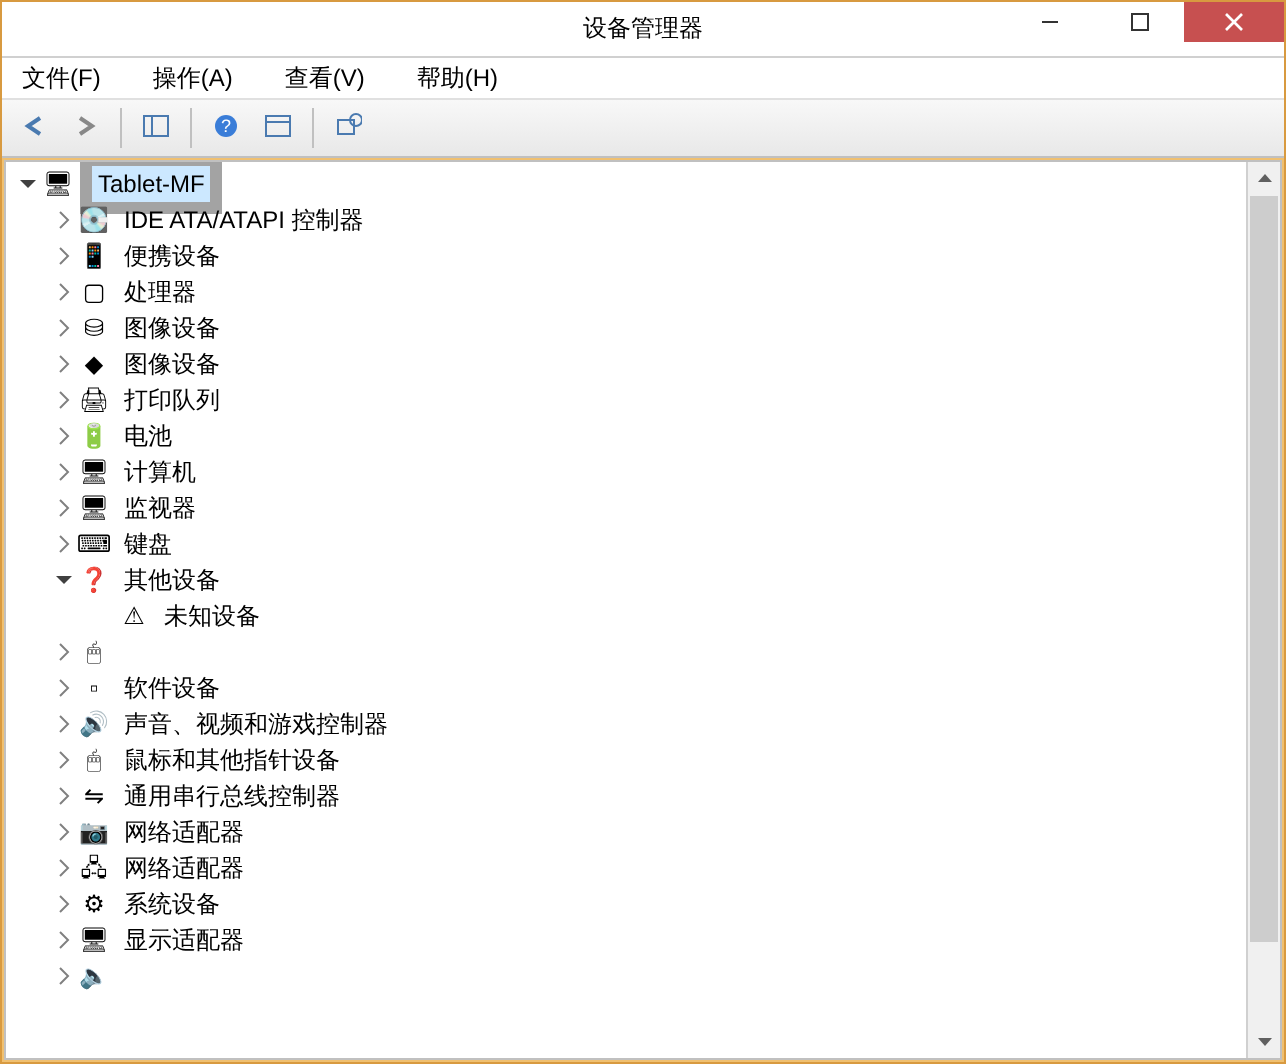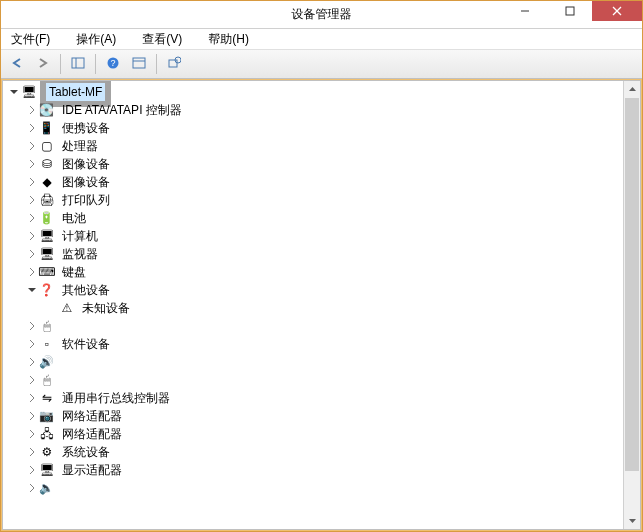--- a/index.html
+++ b/index.html
@@ -358,28 +358,30 @@
         <span class="icon16" style="font-size:12px;">▫</span>
         <span class="node-label">软件设备</span>
       </div>
       <div class="node indent2">
         <span class="expander">
           <svg width="10" height="10">
             <path d="M3 1 L7 5 L3 9" fill="none" stroke="#808080" stroke-width="1"></path>
           </svg>
         </span>
         <span class="icon16" style="font-size:12px;">🔊</span>
+        <span class="node-label">声音、视频和游戏控制器</span>
       </div>
       <div class="node indent2">
         <span class="expander">
           <svg width="10" height="10">
             <path d="M3 1 L7 5 L3 9" fill="none" stroke="#808080" stroke-width="1"></path>
           </svg>
         </span>
         <span class="icon16" style="font-size:12px;">🖱</span>
+        <span class="node-label">鼠标和其他指针设备</span>
       </div>
       <div class="node indent2">
         <span class="expander">
           <svg width="10" height="10">
             <path d="M3 1 L7 5 L3 9" fill="none" stroke="#808080" stroke-width="1"></path>
           </svg>
         </span>
         <span class="icon16" style="font-size:12px;">⇋</span>
         <span class="node-label">通用串行总线控制器</span>
       </div>

